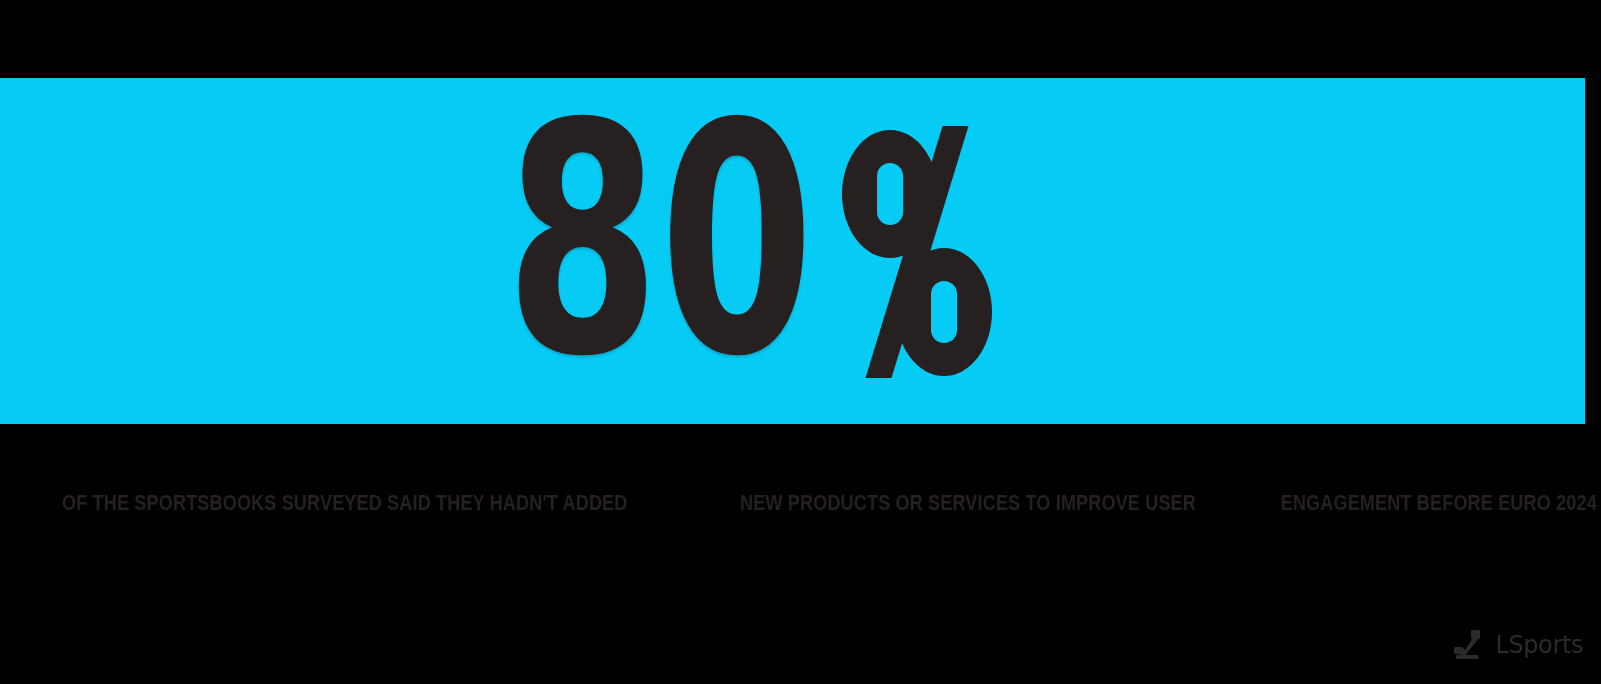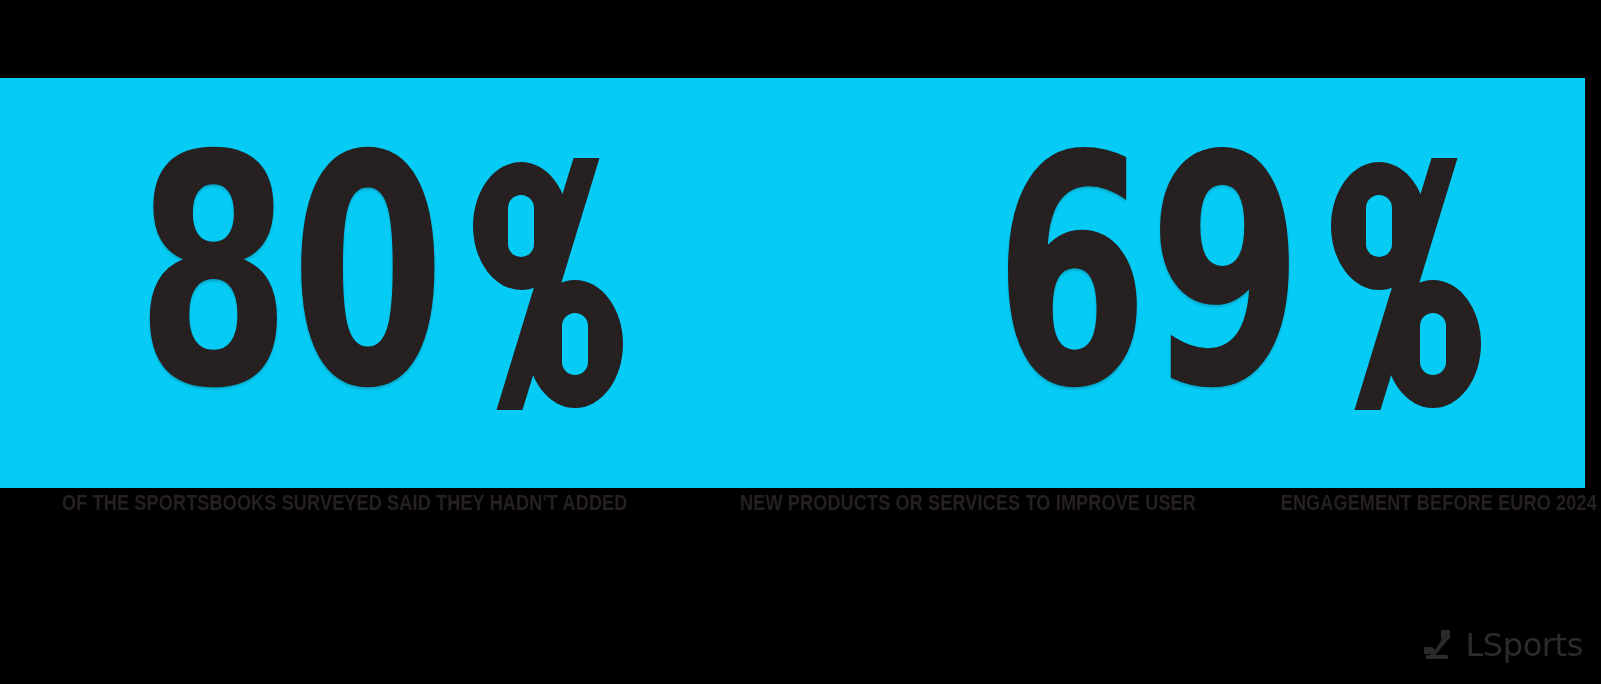--- a/index.html
+++ b/index.html
@@ -15,21 +15,21 @@
     overflow: hidden;
     font-family: "Liberation Sans", sans-serif;
   }
 
   
   .cyan-band {
     position: absolute;
     left: 0;
     top: 78px;
     width: 1585px;
-    height: 410px;
+    height: 346px;
     background: #06ccf5;
   }
   .band-stats {
     position: absolute;
     inset: 0;
     display: flex;
     align-items: center;
   }
   .stat-cell {
     flex: 1 1 0;
@@ -143,21 +143,21 @@
   }
   .logo-mark {
     width: 34px;
     height: 34px;
     position: relative;
   }
   .logo-text {
     color: #2b2b2b;
     font-family: "DejaVu Sans", sans-serif;
     font-weight: 400;
-    font-size: 32px;
+    font-size: 24px;
     line-height: 1;
     letter-spacing: -0.4px;
   }
 </style>
 </head>
 <body>
 
 <div id="root">
 
   <div class="cyan-band">
@@ -167,30 +167,20 @@
         <div class="big-number">
           <span class="num-digits">80</span>
           <span class="num-pct">
             <span class="pct-circle pct-top"></span>
             <span class="pct-slash"></span>
             <span class="pct-circle pct-bot"></span>
           </span>
         </div>
       </div>
 
-      <div class="stat-cell right">
-        <div class="big-number">
-          <span class="num-digits">69</span>
-          <span class="num-pct">
-            <span class="pct-circle pct-top"></span>
-            <span class="pct-slash"></span>
-            <span class="pct-circle pct-bot"></span>
-          </span>
-        </div>
-      </div>
 
     </div>
   </div>
 
   <div class="captions">
 
     <div class="caption-cell">
       <div class="caption-line">OF THE SPORTSBOOKS SURVEYED SAID THEY HADN'T ADDED</div>
       <div class="caption-line">NEW PRODUCTS OR SERVICES TO IMPROVE USER</div>
       <div class="caption-line">ENGAGEMENT BEFORE EURO 2024</div>

